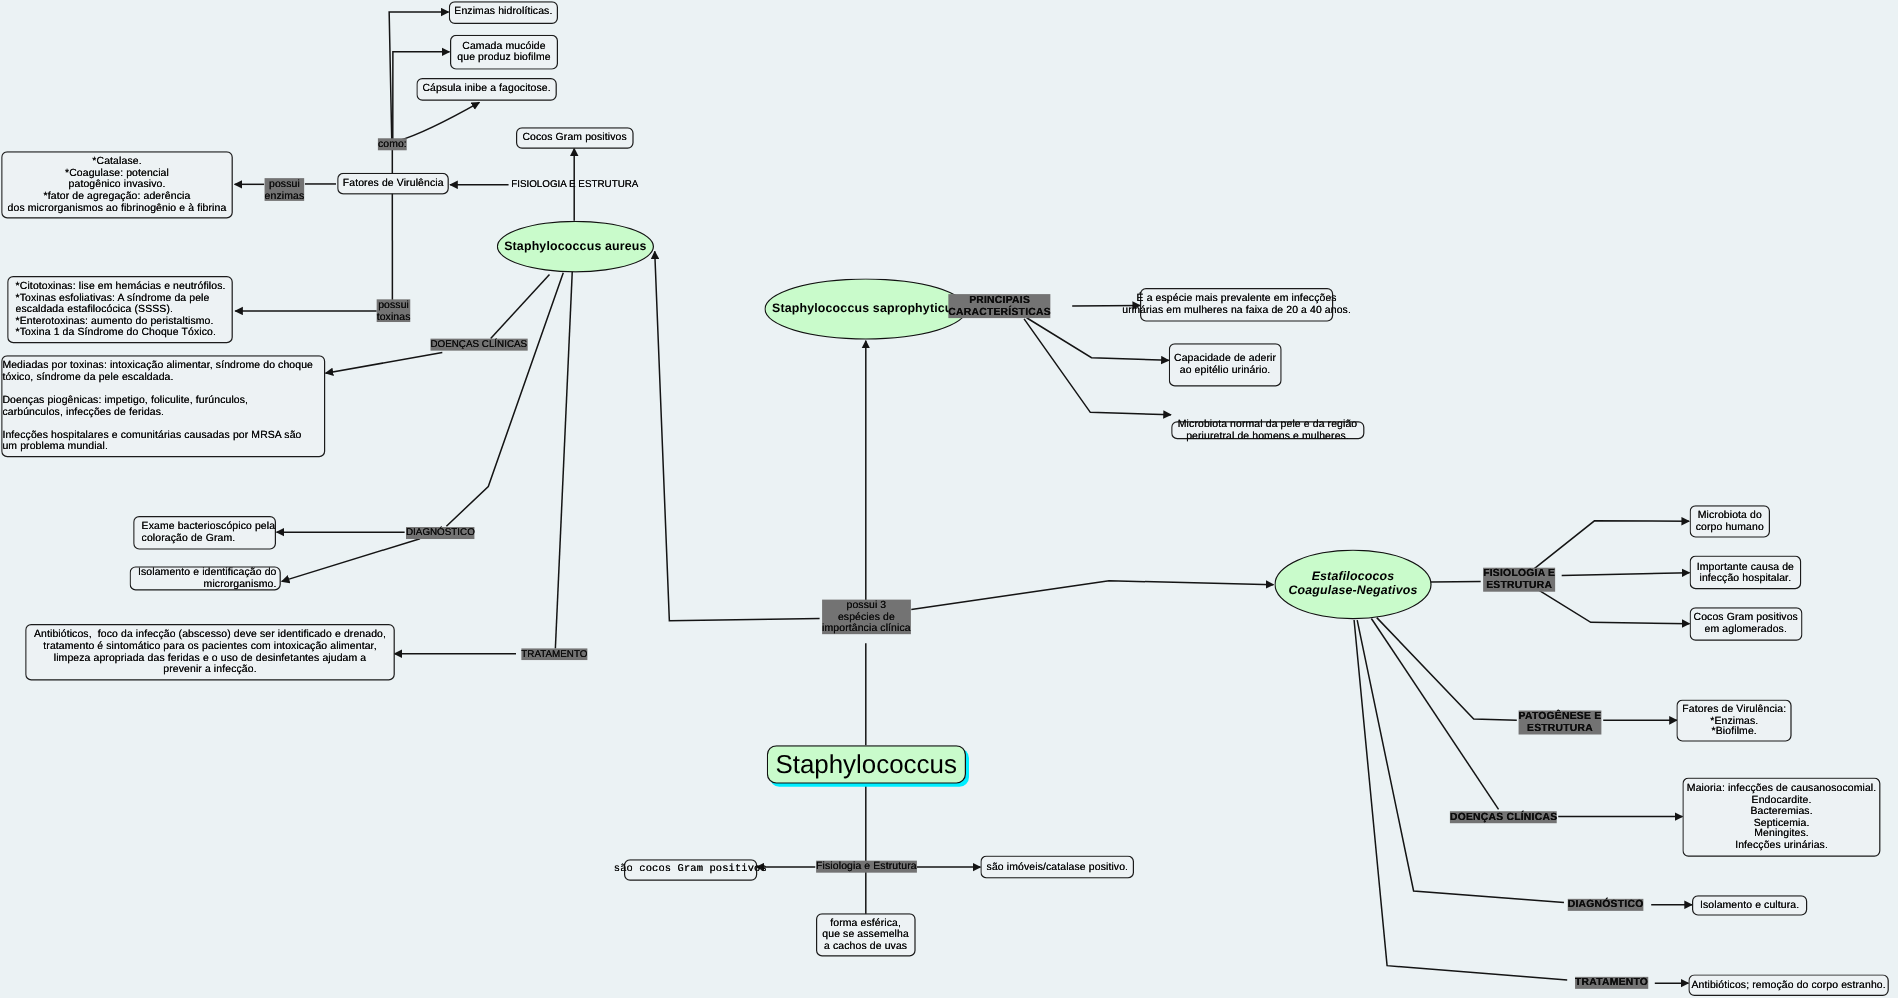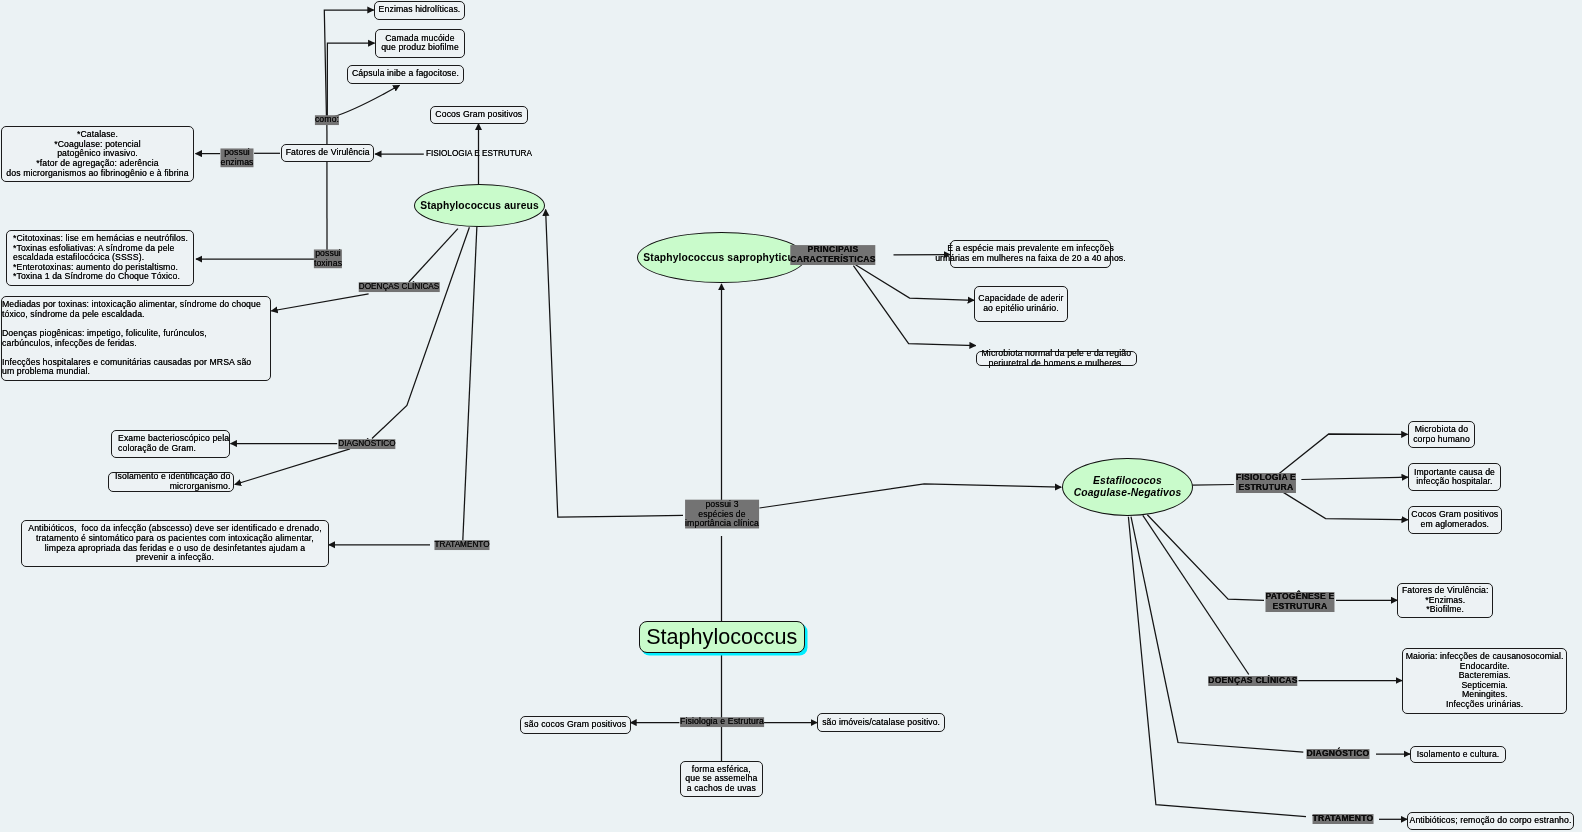--- a/index.html
+++ b/index.html
@@ -158,21 +158,21 @@
 Endocardite.
 Bacteremias.
 Septicemia.
 Meningites.
 Infecções urinárias.</div>
 
 <div class="node" style="left:1410.0px;top:746.4px;width:96.0px;height:16.7px;">Isolamento e cultura.</div>
 
 <div class="node" style="left:1406.8px;top:811.6px;width:167px;height:17.5px;">Antibióticos; remoção do corpo estranho.</div>
 
-<div class="node" style="left:519.7px;top:715.7px;width:110.6px;height:18.0px;">são cocos Gram positivos</div>
+<div class="node" style="left:519.7px;top:715.7px;width:110.6px;height:18.0px;font-family:Liberation Mono, monospace;">são cocos Gram positivos</div>
 
 <div class="node" style="left:817.0px;top:713.0px;width:128.3px;height:19.0px;">são imóveis/catalase positivo.</div>
 
 <div class="node" style="left:680.4px;top:761.3px;width:82.7px;height:36.3px;">forma esférica,
 que se assemelha
 a cachos de uvas</div>
 
 <div class="ell" style="left:414px;top:183.5px;width:131px;height:43px;">Staphylococcus aureus</div>
 
 <div class="ell" style="left:636.5px;top:231.5px;width:169px;height:51px;">Staphylococcus saprophyticus</div>

